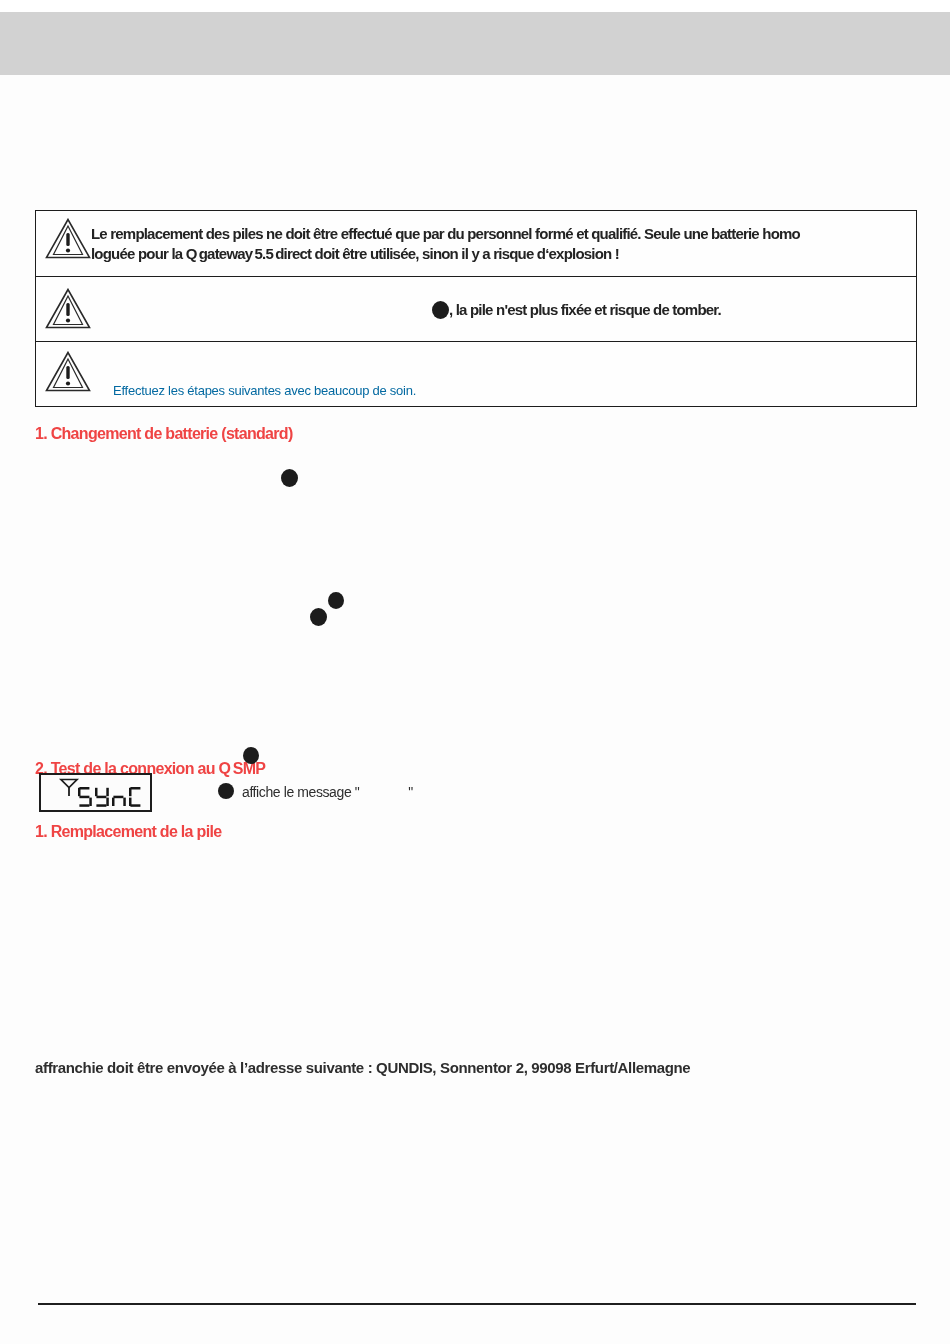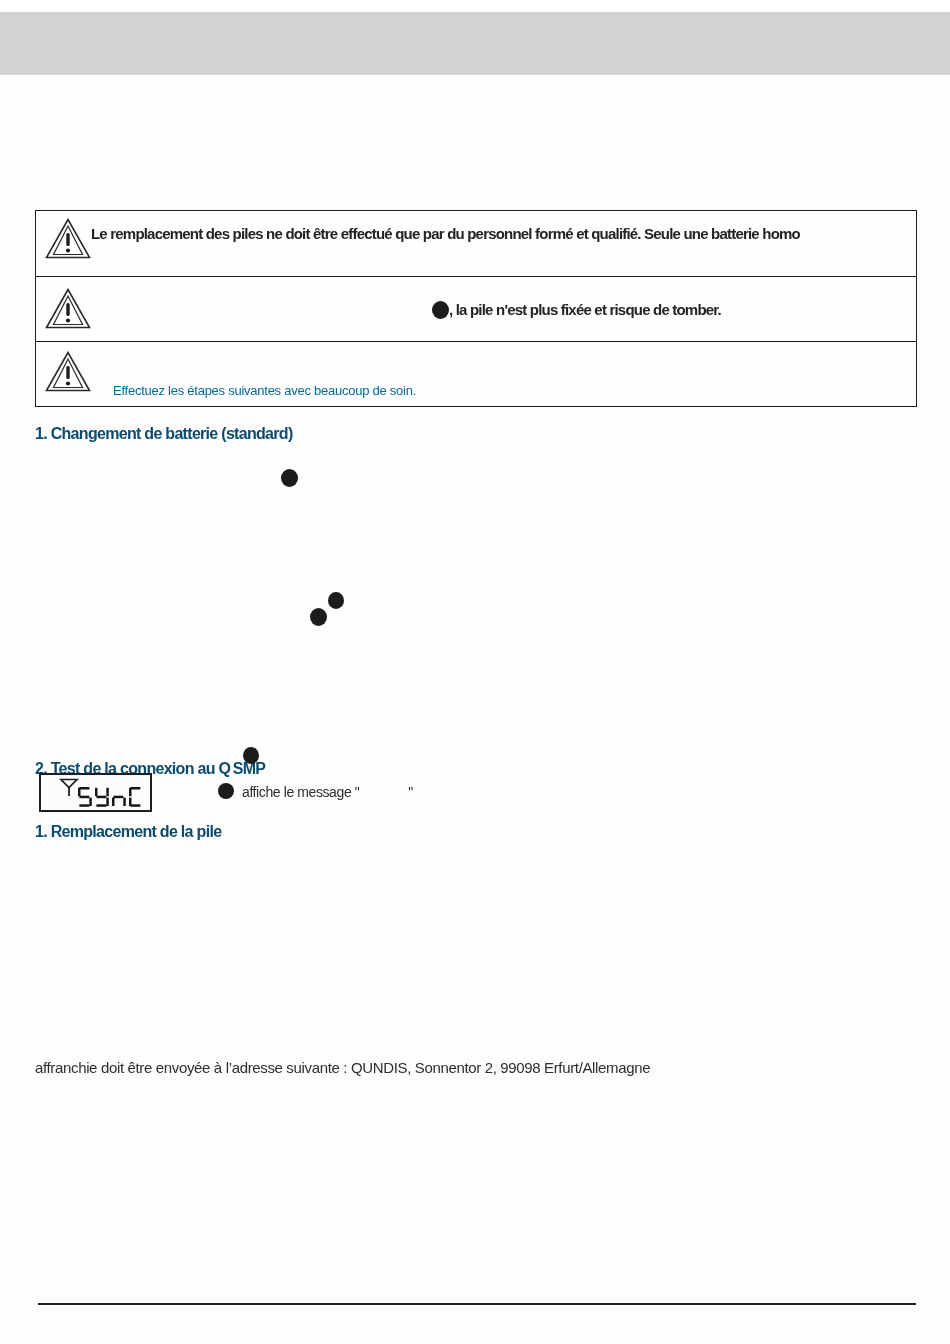--- a/index.html
+++ b/index.html
@@ -30,21 +30,21 @@
     display:flex; align-items:center;text-align:right;
   }
   .bold15 { font-weight:bold; font-size:15px; letter-spacing:-0.8px; color:#232323; }
   .row3-text {
     position:absolute; left:77px; top:41px;
     font-size:13px; letter-spacing:-0.25px; color:#0369a1;
   }
 
   .heading {
     position:absolute; left:35px;
-    font-weight:bold; font-size:16px; letter-spacing:-0.7px; color:#0c4a6e;
+    font-weight:bold; font-size:16px; letter-spacing:-0.7px; color:#ef4444;
   }
   #h1 { top:413px; } #h2 { top:748px; } #h3 { top:811px; }
 
   .dot {
     position:absolute; background:#1c1c1c; border-radius:50%;
   }
   .inline-dot {
     position:static; display:inline-block; width:17px; height:18px;
     background:#1c1c1c; border-radius:50%; flex:0 0 auto;
   }
@@ -60,21 +60,21 @@
   .sync-line {
     position:absolute; left:218px; top:770px;
     display:flex; align-items:center; gap:8px;
   }
   .sync-line .txt {
     font-size:14px; letter-spacing:-0.4px; color:#2e2e2e; white-space:pre; padding-top:2px;
   }
 
   .body-line {
     position:absolute; left:35px; width:890px;
-    font-size:15px; letter-spacing:-0.35px; color:#2e2e2e;
+    font-size:15px; letter-spacing:-0.35px; color:#2e2e2e;font-weight:bold;
   }
   #bl1 { top:1047px; } #bl2 { top:1089px; }
 
   .footer-rule {
     position:absolute; left:38px; top:1291px; width:878px; height:2px; background:#1f1f1f;
   }
   .sr { position:absolute; width:1px; height:1px; overflow:hidden; clip-path:inset(50%); }
 </style>
 </head>
 <body>
@@ -87,20 +87,21 @@
 
     <div class="warn-row row1">
       <svg class="tri" width="46" height="41" viewBox="0 0 46 41">
         <polygon points="23,1.5 1.5,39.5 44.5,39.5" fill="none" stroke="#2a2a2a" stroke-width="1.6"></polygon>
         <polygon points="23,8 8.5,36.5 37.5,36.5" fill="none" stroke="#2a2a2a" stroke-width="1.2"></polygon>
         <rect x="21.3" y="15" width="3.4" height="13" rx="1.5" fill="#1d1d1d"></rect>
         <circle cx="23" cy="32.5" r="2.1" fill="#1d1d1d"></circle>
       </svg>
       <div class="warn-text">
         <div>Le remplacement des piles ne doit être effectué que par du personnel formé et qualifié. Seule une batterie homo</div>
+        <div>loguée pour la Q gateway 5.5 direct doit être utilisée, sinon il y a risque d‘explosion !</div>
       </div>
     </div>
 
     <div class="warn-row row2">
       <svg class="tri" width="46" height="41" viewBox="0 0 46 41">
         <polygon points="23,1.5 1.5,39.5 44.5,39.5" fill="none" stroke="#2a2a2a" stroke-width="1.6"></polygon>
         <polygon points="23,8 8.5,36.5 37.5,36.5" fill="none" stroke="#2a2a2a" stroke-width="1.2"></polygon>
         <rect x="21.3" y="15" width="3.4" height="13" rx="1.5" fill="#1d1d1d"></rect>
         <circle cx="23" cy="32.5" r="2.1" fill="#1d1d1d"></circle>
       </svg>

